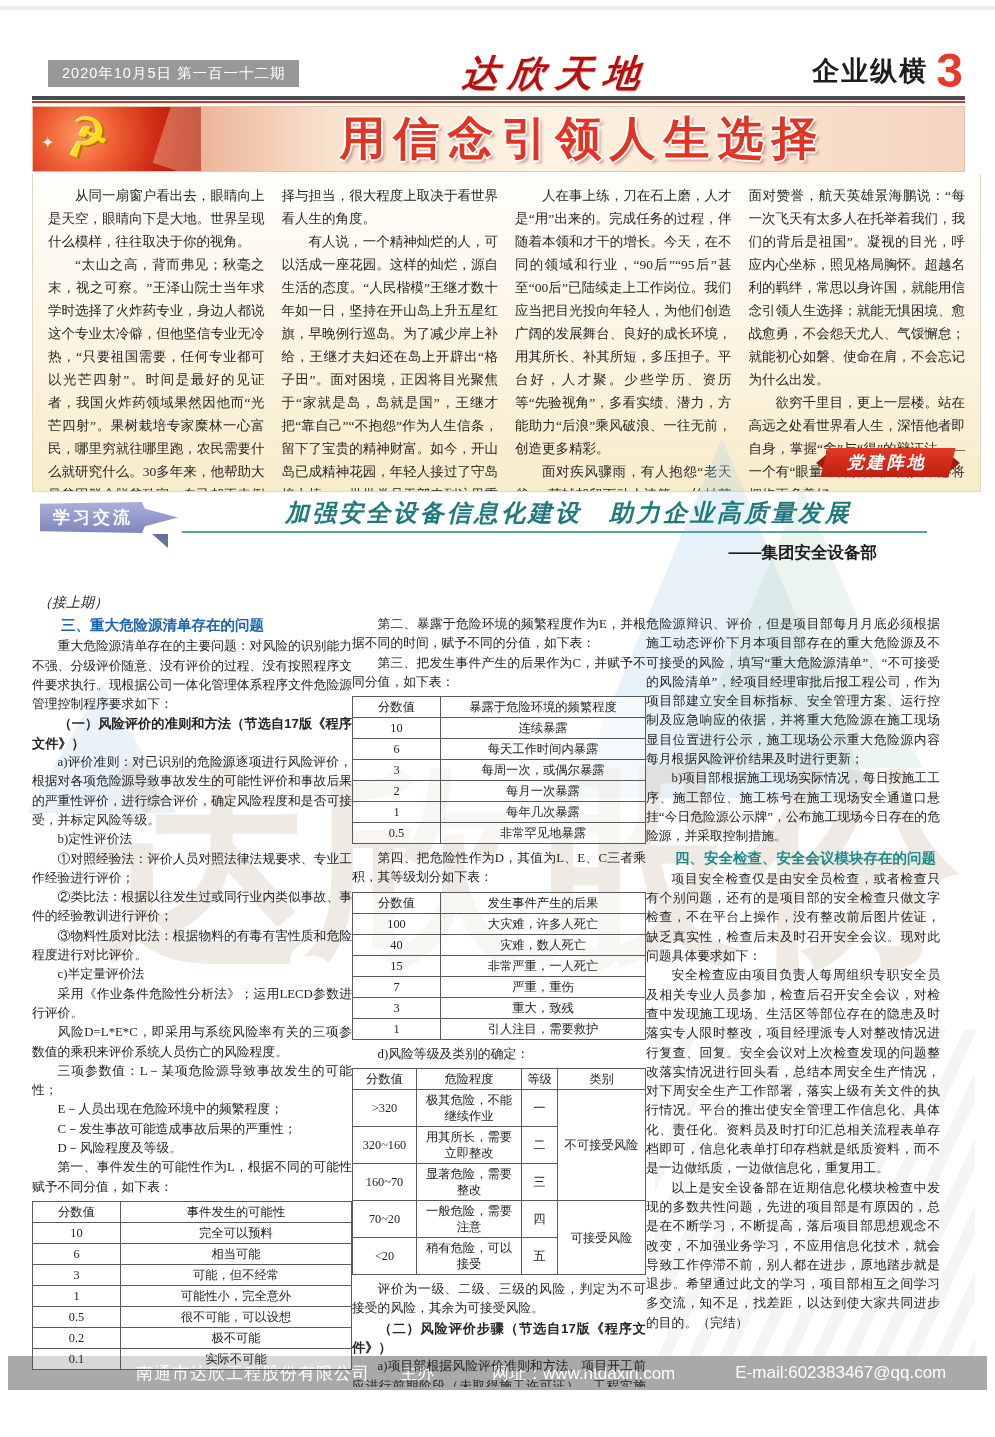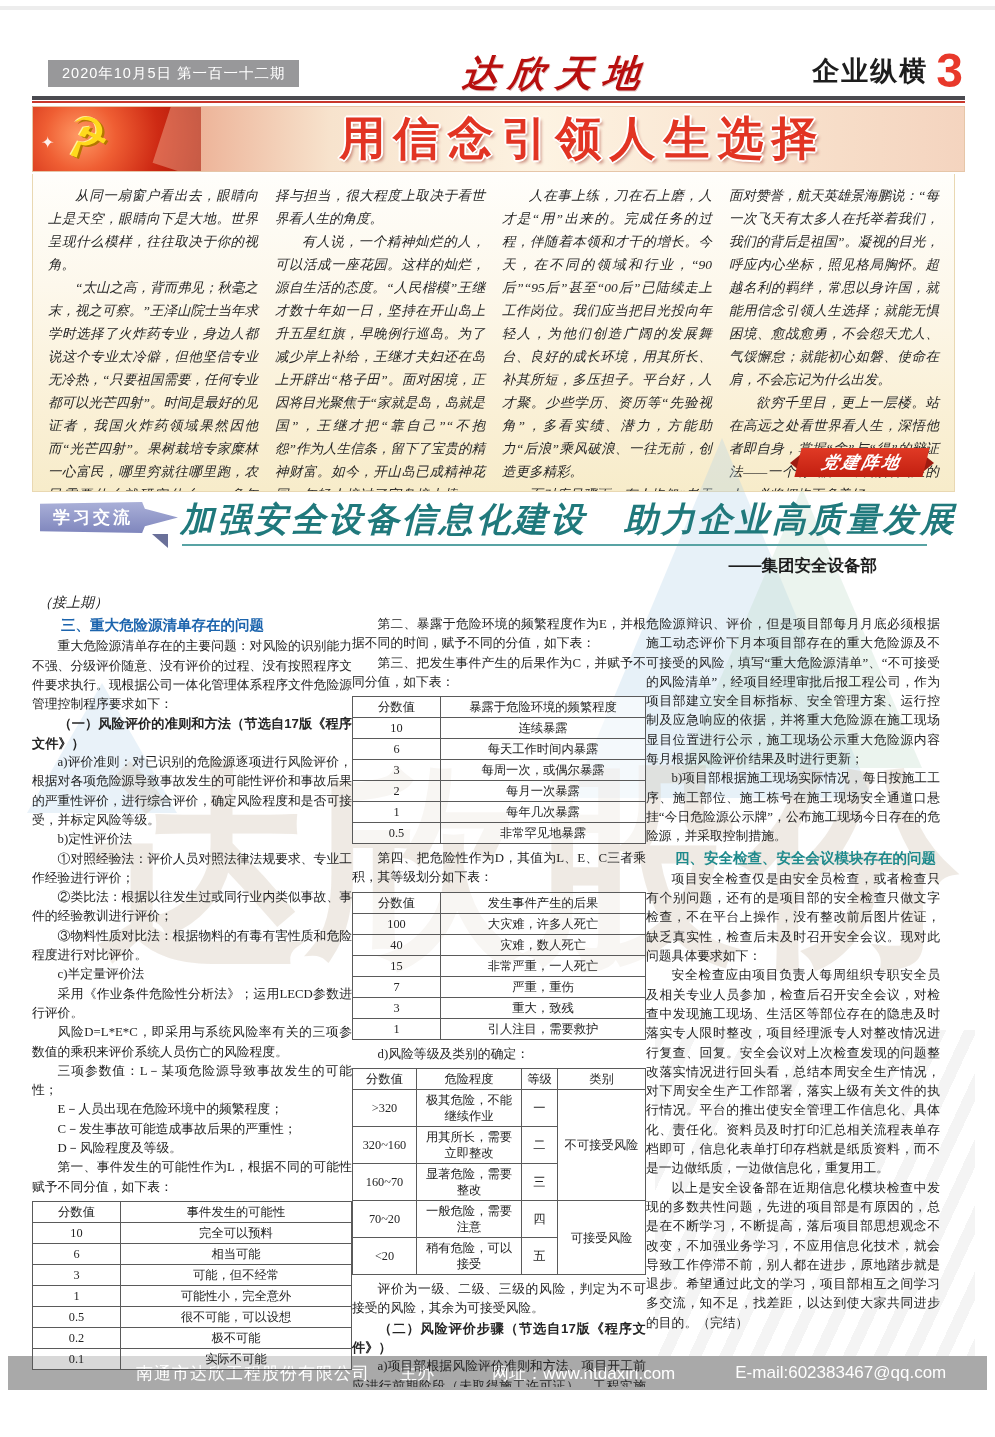--- a/index.html
+++ b/index.html
@@ -36,23 +36,23 @@
   .flag .beam { position:absolute; right:-22px; top:-10px; width:60px; height:120%;
                 background:rgba(255,220,190,.35); transform:rotate(18deg); }
   .banner-title { flex:1; text-align:center; align-self:center;
                   font-family:"Liberation Sans","DejaVu Sans",sans-serif; font-weight:900;
                   font-size:46px; letter-spacing:8px; color:#e23423;
                   text-shadow:-2px 0 #fff,2px 0 #fff,0 -2px #fff,0 2px #fff,
                               -1px -1px #fff,1px 1px #fff,1px -1px #fff,-1px 1px #fff,
                               3px 3px 3px rgba(150,40,30,.45); }
 
   
-  .panel1 { position:absolute; top:174px; left:32px; right:40px; height:318px; overflow:hidden;
+  .panel1 { position:absolute; top:174px; left:32px; right:14px; height:318px; overflow:hidden;
             padding:10px 15px; border:1px solid #e9d8b2; border-top:none;
-            background:linear-gradient(180deg,#fffefb 0%,#fdf8ec 35%,#faf0d6 75%,#f7ecca 100%);font-style:italic; }
+            background:linear-gradient(180deg,#fffefb 0%,#fdf8ec 35%,#faf0d6 75%,#f7ecca 100%); }
   .cols4 { display:flex; gap:17px; height:100%; }
   .cols4 .col { flex:1; text-align:justify; font-size:13.5px; line-height:23px; color:#262626; }
   p.ind { text-indent:2em; }
   p.cont { text-indent:0; }
   .pb-badge { position:absolute; right:20px; bottom:14px; display:flex; align-items:center; }
   .pb-tri-l { width:0; height:0; border-top:13px solid transparent; border-bottom:13px solid transparent;
               border-right:16px solid #9e1b10; margin-right:-8px; }
   .pb-body { background:linear-gradient(180deg,#e03a25,#c21f10); color:#fff;
              font-family:"Liberation Sans",sans-serif; font-weight:bold; font-size:17px;
              letter-spacing:3px; padding:3px 24px; transform:skewX(-14deg); }
@@ -77,21 +77,21 @@
                 background:repeating-linear-gradient(115deg, rgba(0,0,0,.045) 0 12px, transparent 12px 28px); }
   .s2-content { position:relative; z-index:2; }
 
   .sx-badge { position:absolute; left:8px; top:4px; width:138px; height:31px;
               background:linear-gradient(180deg,#aab0d8,#7f86bd); color:#fff;
               font-family:"Liberation Sans",sans-serif; font-weight:bold; font-size:17px;
               letter-spacing:3px; display:flex; align-items:center; padding-left:13px;
               clip-path:polygon(0 6%, 74% 0, 76% 22%, 100% 50%, 76% 78%, 74% 100%, 0 94%); }
   .sx-shadow { position:absolute; left:120px; top:36px; width:0; height:0;
                border-left:16px solid transparent; border-top:14px solid #6a7099; }
-  .headline { text-align:center; padding-left:140px; font-size:34px; font-weight:bold;
+  .headline { text-align:center; padding-left:140px; font-size:24px; font-weight:bold;
               font-style:italic; color:#20797c; letter-spacing:3px; line-height:1.3; }
   .headline-rule { margin:2px 0 0 150px; width:745px; border-top:2px solid #58a3a4; }
   .byline { text-align:right; margin:9px 88px 0 0; font-family:"Liberation Sans",sans-serif;
             font-weight:bold; font-size:16.5px; }
   .note { font-size:14px; font-style:italic; margin:0 0 3px 6px; }
 
   .cols3 { display:flex; gap:0; height:772px; overflow:hidden; }
   .colA { width:320px; } .colB { width:294px; } .colC { width:294px; }
   .cols3 > div { text-align:justify; font-size:12.8px; line-height:19.3px; color:#242424; }
   .h-blue { font-family:"Liberation Sans",sans-serif; font-weight:bold; font-size:14.5px;

